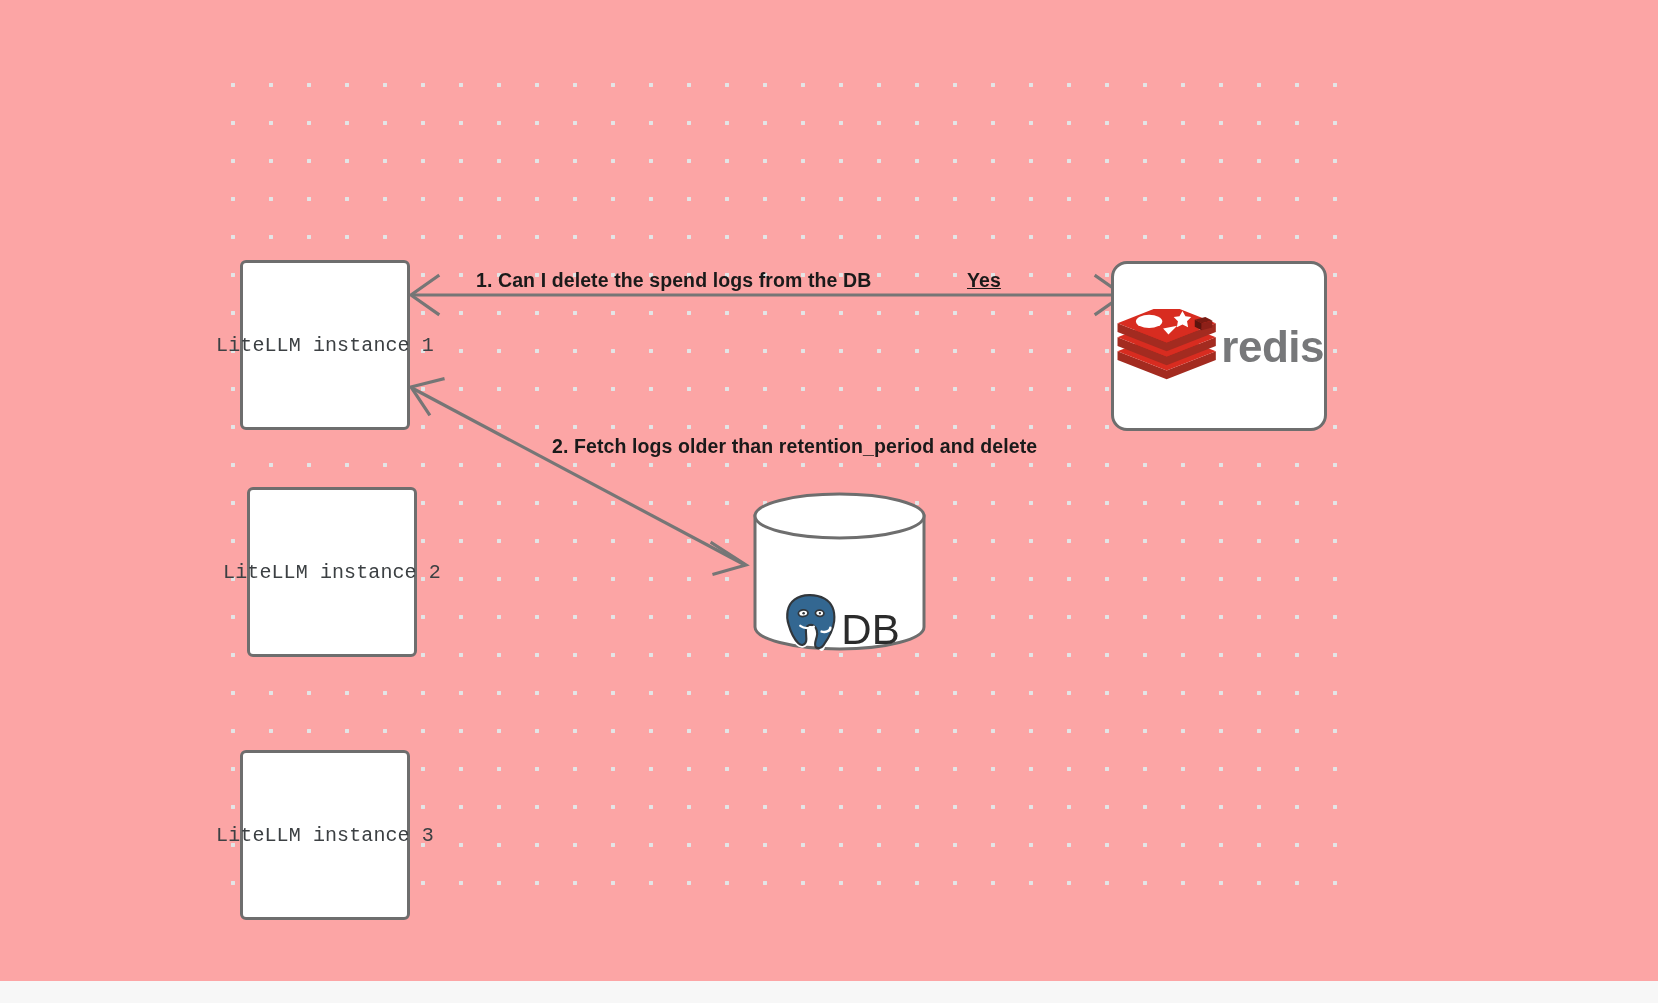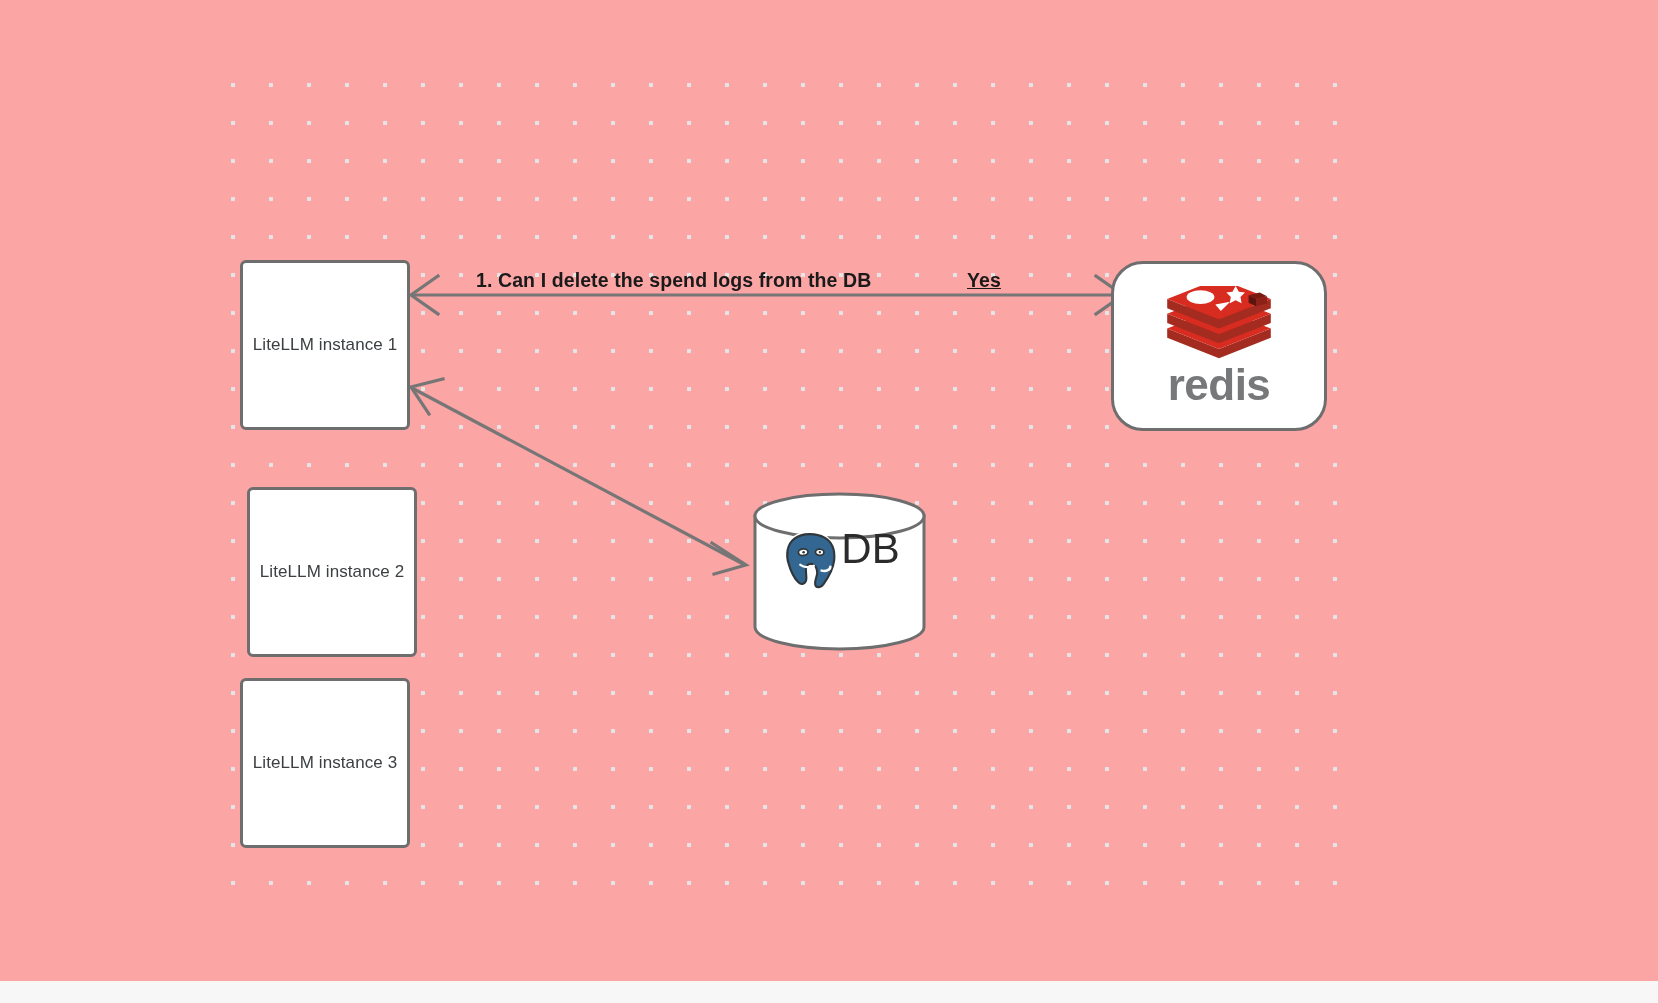--- a/index.html
+++ b/index.html
@@ -32,35 +32,35 @@
     position: absolute;
     background: #ffffff;
     border: 3px solid #6e6e6e;
     border-radius: 6px;
     box-sizing: border-box;
     display: flex;
     align-items: center;
     justify-content: center;
   }
   .node-box .node-label {
-    font-size: 17px;
+    font-size: 20px;
     color: #3c4043;
-    font-family: Liberation Sans, sans-serif;
+    font-family: Liberation Mono, monospace;
     letter-spacing: 0.1px;
     white-space: nowrap;
   }
 
   #node-litellm-1 { left: 240px; top: 260px; width: 170px; height: 170px; }
   #node-litellm-2 { left: 240px; top: 487px; width: 170px; height: 170px; margin-left: 7px; }
-  #node-litellm-3 { left: 240px; top: 678px; width: 170px; height: 170px; }
+  #node-litellm-3 { left: 240px; top: 750px; width: 170px; height: 170px; }
 
   #node-redis {
     left: 1111px; top: 261px; width: 216px; height: 170px;
-    border-radius: 32px;
-    flex-direction: column;
+    border-radius: 16px;
+    flex-direction: row;
     gap: 2px;
   }
 
   .edge-label {
     position: absolute;
     font-family: "Liberation Sans", sans-serif;
     font-weight: bold;
     font-size: 19.5px;
     color: #1a1a1a;
     white-space: nowrap;
@@ -94,21 +94,21 @@
   #node-db {
     position: absolute;
     left: 752px; top: 492px;
     width: 175px; height: 159px;
   }
   #db-inner {
     position: absolute;
     left: 0; top: 0;
     width: 100%; height: 100%;
     display: flex;
-    align-items: flex-start;
+    align-items: flex-end;
     justify-content: center;
     gap: 0px;
     padding-top: 36px;
     box-sizing: border-box;
   }
   #db-text {
     font-family: "Liberation Sans", sans-serif;
     font-size: 42px;
     color: #2b2b2b;
     line-height: 1;
@@ -137,20 +137,21 @@
       <polyline points="443,379 411,387 429,414" fill="none" stroke="#767676" stroke-width="3.2" stroke-linecap="square" stroke-linejoin="miter"></polyline>
 
       <polyline points="712,543 746,565 714,574" fill="none" stroke="#767676" stroke-width="3.2" stroke-linecap="square" stroke-linejoin="miter"></polyline>
     </g>
   </svg>
 
   <div class="edge-label" id="edge-label-1">1.  Can I delete the spend logs from the DB</div>
 
   <div class="edge-label" id="edge-label-1b">Yes</div>
 
+  <div class="edge-label" id="edge-label-2">2.  Fetch logs older than retention_period and delete</div>
 
   <div class="node-box" id="node-litellm-1">
     <span class="node-label">LiteLLM instance 1</span>
   </div>
 
   <div class="node-box" id="node-litellm-2">
     <span class="node-label">LiteLLM instance 2</span>
   </div>
 
   <div class="node-box" id="node-litellm-3">

